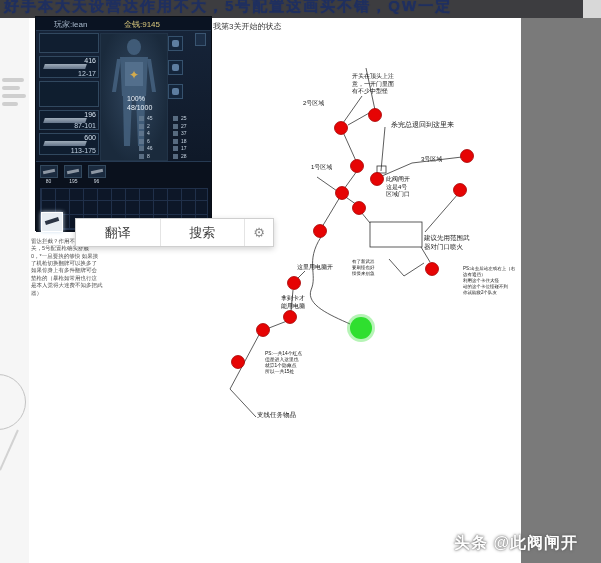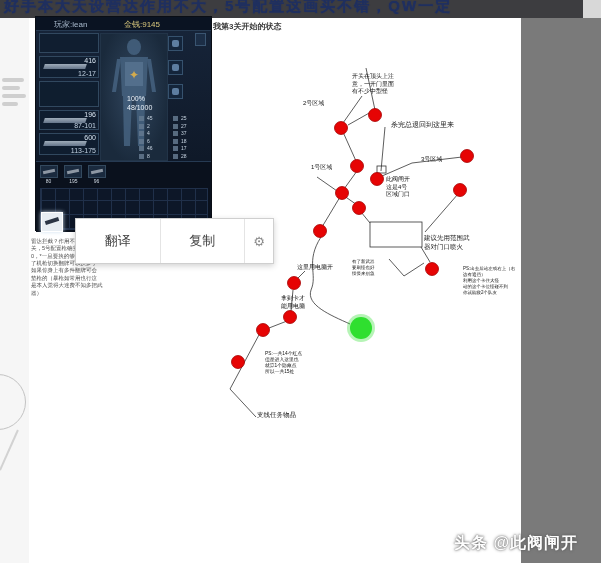--- a/index.html
+++ b/index.html
@@ -13,21 +13,21 @@
   
   .left-margin{position:absolute;left:0;top:18px;width:29px;height:545px;background:#f6f6f6;z-index:1;}
   .lm-bar{position:absolute;height:4px;background:#cfcfcf;filter:blur(.6px);border-radius:2px;}
   .lm-circle{position:absolute;left:-30px;top:356px;width:54px;height:54px;border:1px solid #c3c3c3;border-radius:50%;}
   .lm-diag{position:absolute;left:8px;top:410px;width:1.5px;height:44px;background:#d2d2d2;transform:rotate(24deg);}
   
   .gray-panel{position:absolute;left:521px;top:18px;width:80px;height:545px;background:#7a7a7a;z-index:2;}
   .watermark{position:absolute;left:454px;top:533px;z-index:30;font-size:16px;font-weight:bold;letter-spacing:1px;
              color:#fdfdfd;text-shadow:0 0 3px rgba(80,80,80,.95),0 0 1px rgba(120,120,120,.9);}
   
-  .top-note{position:absolute;left:213px;top:21px;font-size:8px;color:#3a3a3a;z-index:6;font-weight:bold;}
+  .top-note{position:absolute;left:213px;top:21px;font-size:8px;color:#3a3a3a;z-index:6;}
   
   .game-window{position:absolute;left:35px;top:16px;width:177px;height:215px;z-index:4;
                background:linear-gradient(#17253a,#0b1320);border:1px solid #090d14;box-sizing:border-box;text-decoration:underline;}
   .gw-title{position:relative;height:13px;background:#0a1322;border-bottom:1px solid #263a52;}
   .gw-title .pl{position:absolute;left:18px;top:2px;font-size:8px;color:#a9bacd;}
   .gw-title .mo{position:absolute;left:88px;top:2px;font-size:8px;color:#d8c77c;}
   .gw-main{position:relative;height:130px;}
   .gw-slots{position:absolute;left:3px;top:2px;width:60px;}
   .gw-slot{position:relative;background:rgba(16,30,48,.9);border:1px solid #31485f;margin-bottom:3px;box-sizing:border-box;}
   .gw-slot:nth-of-type(1){height:20px;} .gw-slot:nth-of-type(2){height:22px;}
@@ -56,21 +56,21 @@
   .tile i{display:block;width:12px;height:3px;margin:4px auto;background:#8d97a3;transform:rotate(-12deg);}
   .cnt{font-size:10px;transform:scale(.5);transform-origin:50% 0;color:#cfd8e2;}
   .gw-grid{position:absolute;left:4px;top:26px;width:168px;height:42px;background:#0d1728;
     background-image:repeating-linear-gradient(90deg,#20304a 0 1px,transparent 1px 14px),
                      repeating-linear-gradient(0deg,#20304a 0 1px,transparent 1px 14px);
     border:1px solid #20304a;box-sizing:border-box;}
   .gw-highlight{position:absolute;left:5px;top:50px;width:20px;height:18px;background:#e7edf3;
                 border:1px solid #fff;box-shadow:0 0 4px #cfe0ef;}
   .gw-highlight i{display:block;width:14px;height:4px;margin:6px auto;background:#2b3545;transform:rotate(-18deg);}
   
-  .popup{position:absolute;left:75px;top:218px;width:199px;height:46px;background:#fff;z-index:20;
+  .popup{position:absolute;left:75px;top:218px;width:199px;height:29px;background:#fff;z-index:20;
          border:1px solid #cfcfcf;box-shadow:0 2px 6px rgba(0,0,0,.18);display:flex;box-sizing:border-box;}
   .popup .pbtn{flex:1;display:flex;align-items:center;justify-content:center;font-size:13px;color:#404040;
                border-right:1px solid #e4e4e4;cursor:pointer;}
   .popup .gear{width:28px;display:flex;align-items:center;justify-content:center;font-size:13px;color:#8b8b8b;cursor:pointer;}
   
   .note-block{position:absolute;left:31px;top:237px;z-index:8;font-size:11px;line-height:1.35;color:#4c4c4c;
               transform:scale(.5);transform-origin:0 0;white-space:nowrap;}
   
   #map-svg{position:absolute;left:0;top:0;z-index:5;pointer-events:none;}
   #map-labels{position:absolute;left:0;top:0;width:0;height:0;z-index:6;}
@@ -247,21 +247,21 @@
         </div>
       <div class="gw-grid"></div>
       <div class="gw-highlight">
           <i></i>
         </div>
     </div>
   </div>
 
   <div class="popup">
     <div class="pbtn">翻译</div>
-    <div class="pbtn">复制</div>
+    <div class="pbtn">搜索</div>
     <div class="gear">⚙</div>
   </div>
 
   <div class="note-block" id="note-block">
       <div>雷达拦截？作用不</div>
       <div>关，5号配置枪确实舒服</div>
       <div>0，*一旦要挟的够快 如果接</div>
       <div>了机枪切换翻牌可以换多了</div>
       <div>如果你身上有多件翻牌可会</div>
       <div>垫枪的（暴枪如常用也行这</div>

